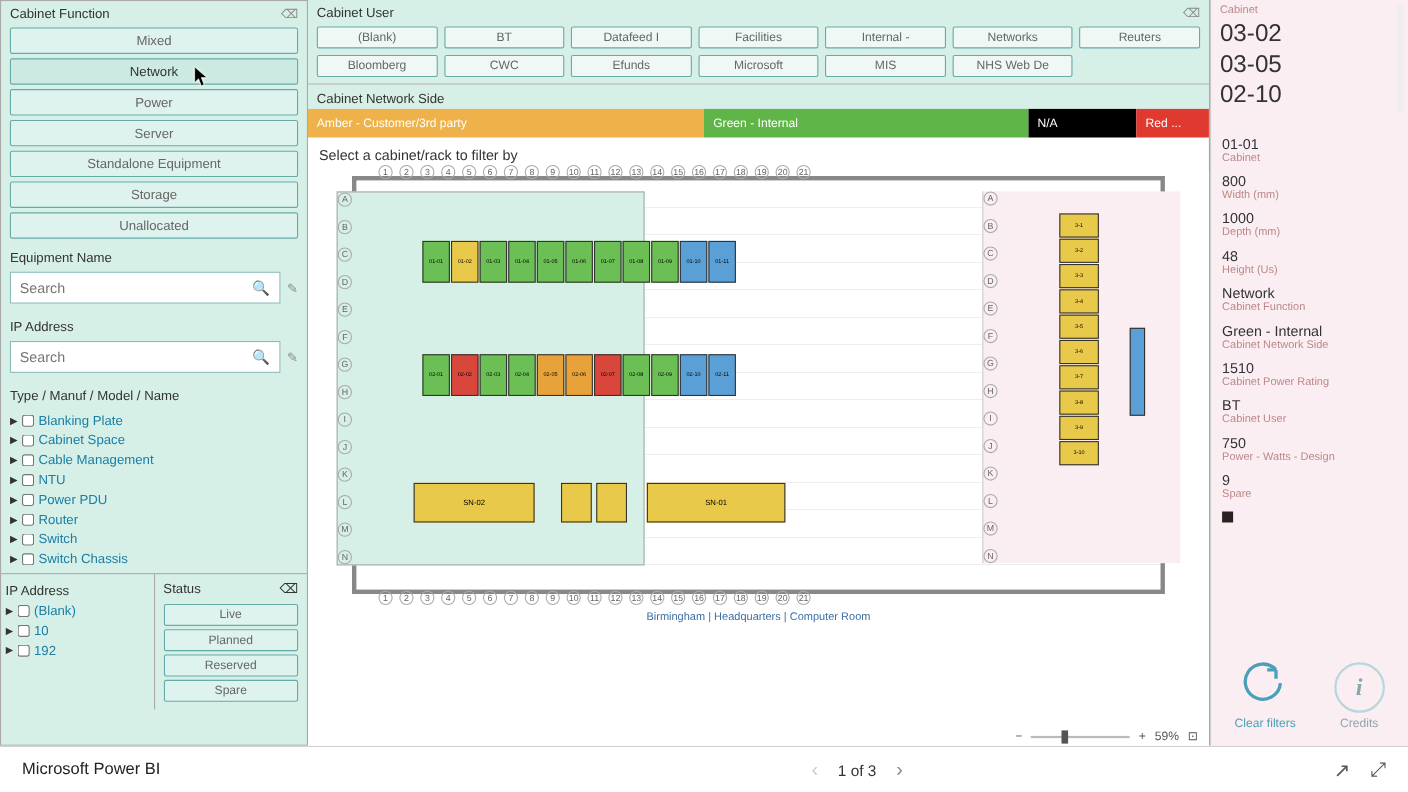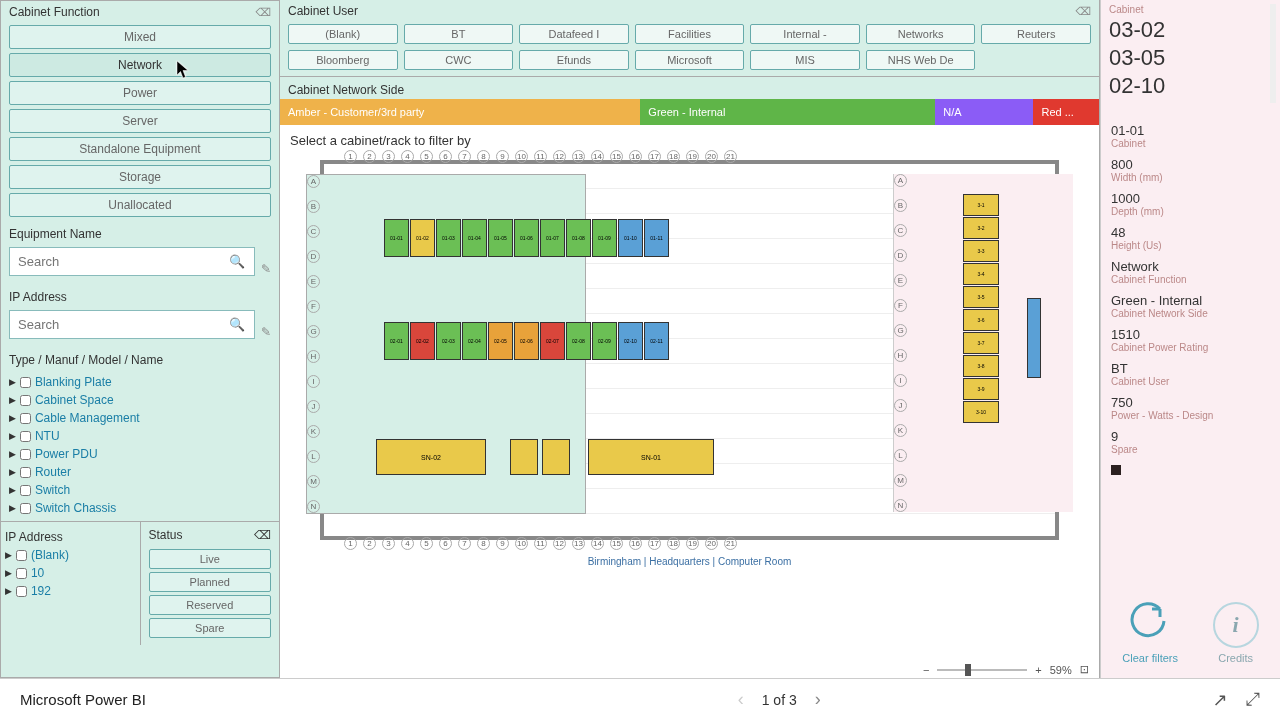--- a/index.html
+++ b/index.html
@@ -9,21 +9,21 @@
 .main { display: flex; flex: 1; overflow: hidden; }
 
 
 .left { width: 280px; background: #d6efe7; border: 1px solid #aaa; display: flex; flex-direction: column; }
 .panel-head { padding: 4px 8px; font-size: 12px; color: #333; display: flex; justify-content: space-between; align-items: center; }
 .panel-head .erase { color: #888; font-size: 11px; }
 .btn-stack { padding: 2px 8px 6px; display: flex; flex-direction: column; gap: 4px; }
 .slicer-btn { background: #dff3ee; border: 1px solid #6aa; border-radius: 2px; font-size: 12px; padding: 4px 0; text-align: center; color: #666; cursor: pointer; }
 .slicer-btn.hover { background: #cdeae2; color: #333; }
 .subhead { padding: 4px 8px 2px; font-size: 12px; color: #333; }
-.search-row { display: flex; align-items: flex-end; gap: 6px; padding: 4px 8px 10px; }
+.search-row { display: flex; align-items: center; gap: 6px; padding: 4px 8px 10px; }
 .search-box { flex: 1; display: flex; align-items: center; border: 1px solid #8bb; background: #fff; padding: 6px 8px; }
 .search-box input { border: none; outline: none; flex: 1; font-size: 13px; color: #666; }
 .search-box .mag { color: #888; font-size: 13px; }
 .pencil { color: #888; font-size: 12px; }
 .tree { padding: 4px 8px; font-size: 12px; color: #1a7ea6; overflow: hidden; }
 .tree-item { display: flex; align-items: center; gap: 4px; padding: 2px 0; }
 .tree-item .caret { color: #333; font-size: 9px; }
 .tree-item input[type=checkbox] { width: 11px; height: 11px; }
 .lower { display: flex; border-top: 1px solid #aaa; }
 .lower .col { flex: 1; padding: 4px; }
@@ -35,21 +35,21 @@
 .mid { flex: 1; display: flex; flex-direction: column; border-right: 1px solid #aaa; }
 .mid-top { border-bottom: 1px solid #aaa; background: #d6efe7; }
 .mid-top .panel-head { border-bottom: none; }
 .user-btns { padding: 2px 8px 6px; display: grid; grid-template-columns: repeat(7,1fr); gap: 6px; }
 .user-btns .slicer-btn { font-size: 11px; padding: 3px 0; background:#eff8f5; }
 .netside-head { padding: 6px 8px 2px; font-size: 12px; color: #333; background: #d6efe7; }
 .legend-bar { display: flex; height: 26px; font-size: 11px; color: #fff; }
 .legend-bar div { display:flex; align-items:center; padding:12px 8px; }
 .lg-amber { background:#efb24a; flex:0 0 44%; }
 .lg-green { background:#5fb548; flex:0 0 36%; }
-.lg-na { background:#8b5cf6; flex:0 0 12%; }
+.lg-na { background:#000000; flex:0 0 12%; }
 .lg-red { background:#e0392f; flex:1; }
 .select-label { padding: 8px 10px; font-size: 13px; color: #333; }
 .floor-wrap { flex:1; position:relative; background:#fff; padding: 4px 40px 8px 40px; }
 .floor { position:relative; width: 100%; height: 380px; border: 4px solid #888; background: repeating-linear-gradient(#fff,#fff 24px,#eee 24px,#eee 25px), repeating-linear-gradient(90deg,#fff,#fff 24px,#eee 24px,#eee 25px); }
 .row-cabs { position:absolute; display:flex; gap:1px; }
 .cab { width: 25px; height: 38px; border:1px solid #333; font-size:5px; display:flex; align-items:center; justify-content:center; text-align:center; overflow:hidden; }
 .cab.g { background:#6bbf55; }
 .cab.b { background:#5aa0d6; }
 .cab.y { background:#e9c94a; }
 .cab.r { background:#d9463b; }

